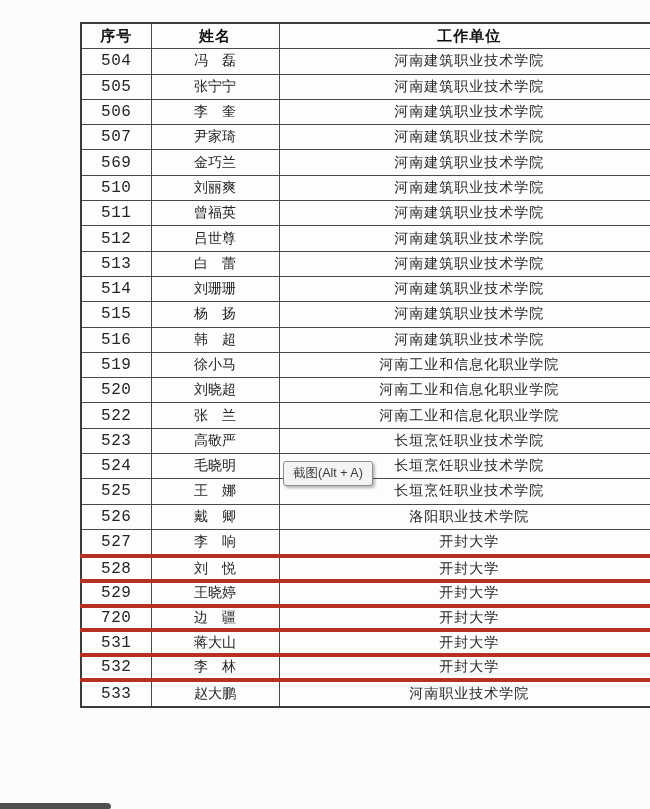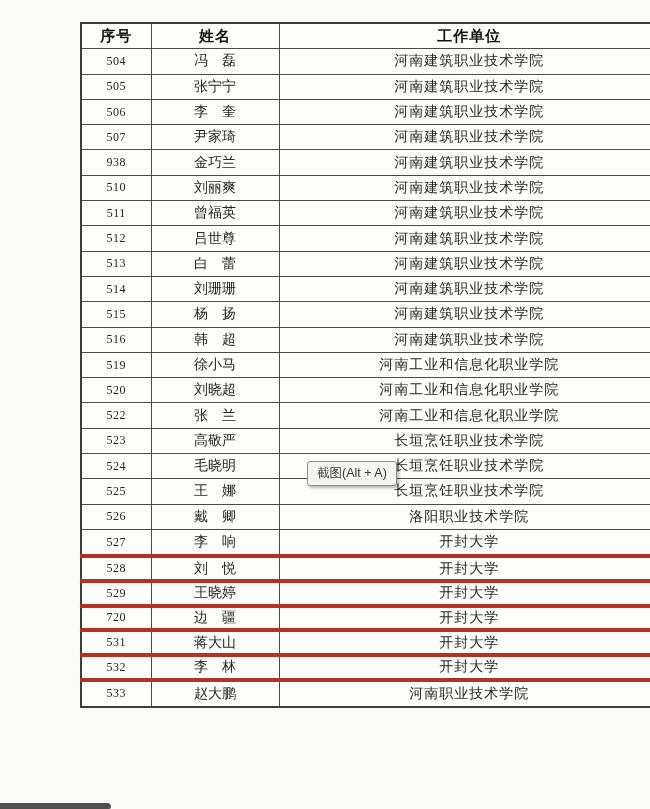--- a/index.html
+++ b/index.html
@@ -21,35 +21,35 @@
     text-align:center;vertical-align:middle;
     padding:0;overflow:hidden;white-space:nowrap;
     color:#242424;
   }
   table{border:2px solid #3c3c3c;}
   th{
     height:24.3px;font-size:15px;font-weight:bold;color:#111;
     letter-spacing:1px;
   }
   td{height:24.3px;font-size:14px;}
-  td:first-child{font-size:12px;letter-spacing:0.5px;}
+  td:first-child{font-size:16px;letter-spacing:0.5px;font-family:Liberation Mono, monospace;}
   td:last-child{letter-spacing:1px;}
   tr.hl td{
     border-top:4px solid var(--hl,#b73122);
     border-bottom:4px solid var(--hl,#b73122);
     height:20.7px;
   }
   .tooltip{
     position:absolute;left:283px;top:461px;
     background:#f4f4f3;border:1px solid #8f8f8f;border-radius:3px;
     box-shadow:2px 2px 3px rgba(0,0,0,0.28);
     font-family:"Liberation Sans","DejaVu Sans",sans-serif;
     font-size:12.5px;color:#3a3a3a;
     padding:3px 9px 4px 9px;line-height:1.3;
-    z-index:5;white-space:nowrap;margin-left:24px;
+    z-index:5;white-space:nowrap;
   }
   .corner-shape{
     position:absolute;left:0;top:803px;width:111px;height:6px;
     background:#4f4f4f;border-radius:0 6px 3px 0;z-index:4;
   }
 </style>
 </head>
 <body>
 
 <div class="table-wrap">
@@ -81,21 +81,21 @@
           <td>506</td>
           <td>李　奎</td>
           <td>河南建筑职业技术学院</td>
         </tr>
         <tr>
           <td>507</td>
           <td>尹家琦</td>
           <td>河南建筑职业技术学院</td>
         </tr>
         <tr>
-          <td>938</td>
+          <td>569</td>
           <td>金巧兰</td>
           <td>河南建筑职业技术学院</td>
         </tr>
         <tr>
           <td>510</td>
           <td>刘丽爽</td>
           <td>河南建筑职业技术学院</td>
         </tr>
         <tr>
           <td>511</td>

